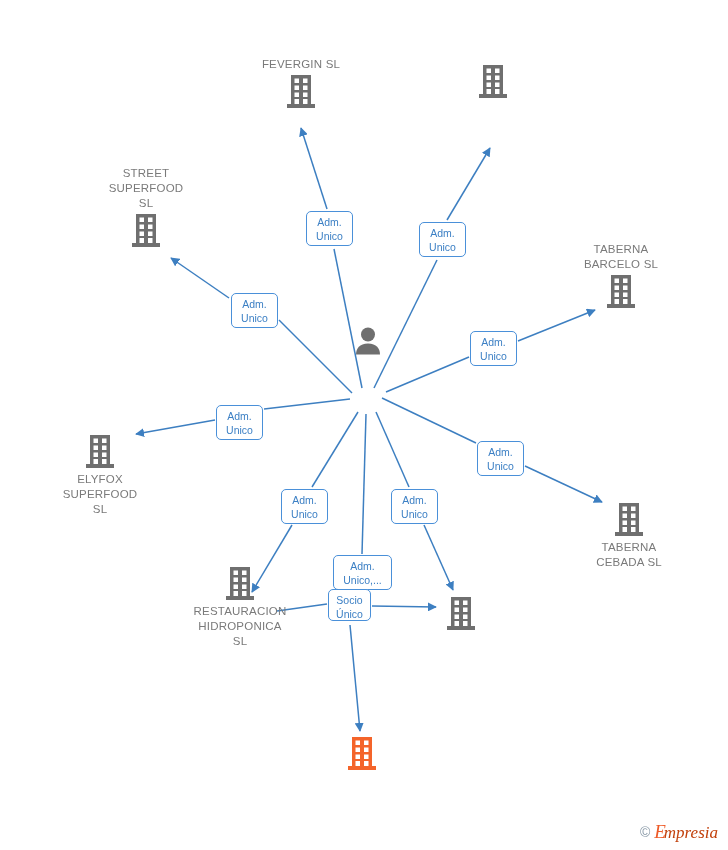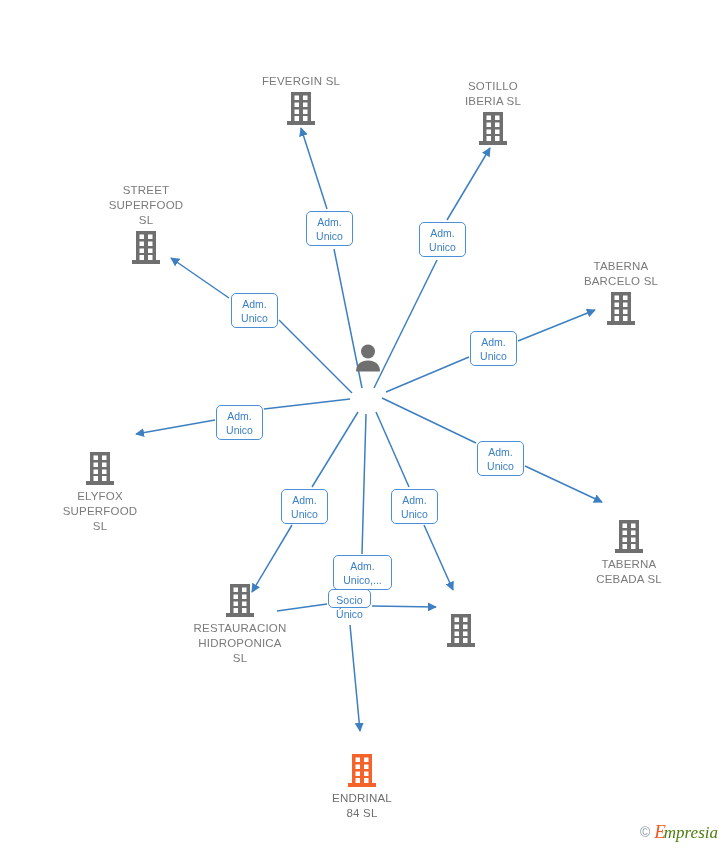--- a/index.html
+++ b/index.html
@@ -20,21 +20,20 @@
     top: 0;
     width: 728px;
     height: 850px;
   }
   .node {
     position: absolute;
     width: 160px;
     margin-left: -80px;
     text-align: center;
     pointer-events: auto;
-    margin-top: 17px;
   }
   .node-label {
     font-size: 11.5px;
     line-height: 15px;
     color: #7a7a7a;
     letter-spacing: 0.2px;
     white-space: pre-line;
   }
   .node-label.below { margin-top: 2px; }
   .icon-wrap {
@@ -68,21 +67,21 @@
     font-size: 14px;
   }
   .logo .brand-e {
     color: #ee5b28;
     font-family: "Liberation Serif", serif;
     font-style: italic;
     font-size: 19px;
     line-height: 19px;
   }
   .logo .brand-rest {
-    color: #4d7c0f;
+    color: #c2410c;
     font-family: "Liberation Serif", serif;
     font-style: italic;
     font-size: 17px;
     line-height: 19px;
     margin-left: -2px;
   }
 </style>
 </head>
 <body>
 
@@ -139,22 +138,20 @@
       <rect x="20" y="13.5" width="4.5" height="4.5" fill="#ffffff"></rect>
       <rect x="11.5" y="20.5" width="4.5" height="4.5" fill="#ffffff"></rect>
       <rect x="20" y="20.5" width="4.5" height="4.5" fill="#ffffff"></rect>
       <rect x="11.5" y="27" width="4.5" height="5" fill="#ffffff"></rect>
       <rect x="20" y="27" width="4.5" height="5" fill="#ffffff"></rect>
     </svg>
   </span>
 </div>
 
 <div class="node" style="left:493px; top:62px;">
-  <div class="node-label">SOTILLO
-IBERIA  SL</div>
   <span class="icon-wrap">
     <svg width="36" height="38" viewBox="0 0 36 38" aria-hidden="true">
       <rect x="8" y="3" width="20" height="29" fill="#6f6f6f"></rect>
       <rect x="4" y="32" width="28" height="4" fill="#6f6f6f"></rect>
       <rect x="11.5" y="6.5" width="4.5" height="4.5" fill="#ffffff"></rect>
       <rect x="20" y="6.5" width="4.5" height="4.5" fill="#ffffff"></rect>
       <rect x="11.5" y="13.5" width="4.5" height="4.5" fill="#ffffff"></rect>
       <rect x="20" y="13.5" width="4.5" height="4.5" fill="#ffffff"></rect>
       <rect x="11.5" y="20.5" width="4.5" height="4.5" fill="#ffffff"></rect>
       <rect x="20" y="20.5" width="4.5" height="4.5" fill="#ffffff"></rect>
@@ -287,22 +284,20 @@
       <rect x="11.5" y="6.5" width="4.5" height="4.5" fill="#ffffff"></rect>
       <rect x="20" y="6.5" width="4.5" height="4.5" fill="#ffffff"></rect>
       <rect x="11.5" y="13.5" width="4.5" height="4.5" fill="#ffffff"></rect>
       <rect x="20" y="13.5" width="4.5" height="4.5" fill="#ffffff"></rect>
       <rect x="11.5" y="20.5" width="4.5" height="4.5" fill="#ffffff"></rect>
       <rect x="20" y="20.5" width="4.5" height="4.5" fill="#ffffff"></rect>
       <rect x="11.5" y="27" width="4.5" height="5" fill="#ffffff"></rect>
       <rect x="20" y="27" width="4.5" height="5" fill="#ffffff"></rect>
     </svg>
   </span>
-  <div class="node-label below" style="color:#6f6f6f;">ENDRINAL
-84  SL</div>
 </div>
 
 <div class="node" style="left:368px; top:326px;">
   <span class="icon-wrap">
     <svg width="34" height="30" viewBox="0 0 34 30" aria-hidden="true">
       <circle cx="17" cy="8.5" r="7" fill="#6f6f6f"></circle>
       <path d="M17 17.5 C 8.5 17.5, 5 22.5, 5 28.5 L 29 28.5 C 29 22.5, 25.5 17.5, 17 17.5 Z" fill="#6f6f6f"></path>
     </svg>
   </span>
 </div>
@@ -318,19 +313,19 @@
 <div class="edge-label" style="left:216px; top:405px; width:47px; height:35px;">Adm.
 Unico</div>
 <div class="edge-label" style="left:477px; top:441px; width:47px; height:35px;">Adm.
 Unico</div>
 <div class="edge-label" style="left:281px; top:489px; width:47px; height:35px;">Adm.
 Unico</div>
 <div class="edge-label" style="left:391px; top:489px; width:47px; height:35px;">Adm.
 Unico</div>
 <div class="edge-label" style="left:333px; top:555px; width:59px; height:35px;">Adm.
 Unico,...</div>
-<div class="edge-label" style="left:328px; top:589px; width:43px; height:19px;">Socio
+<div class="edge-label" style="left:328px; top:589px; width:43px; height:32px;">Socio
 Único</div>
 
 <div class="logo">
   <span class="copy">©</span>
   <span><span class="brand-e">E</span><span class="brand-rest">mpresia</span></span>
 </div>
 
 </body></html>

